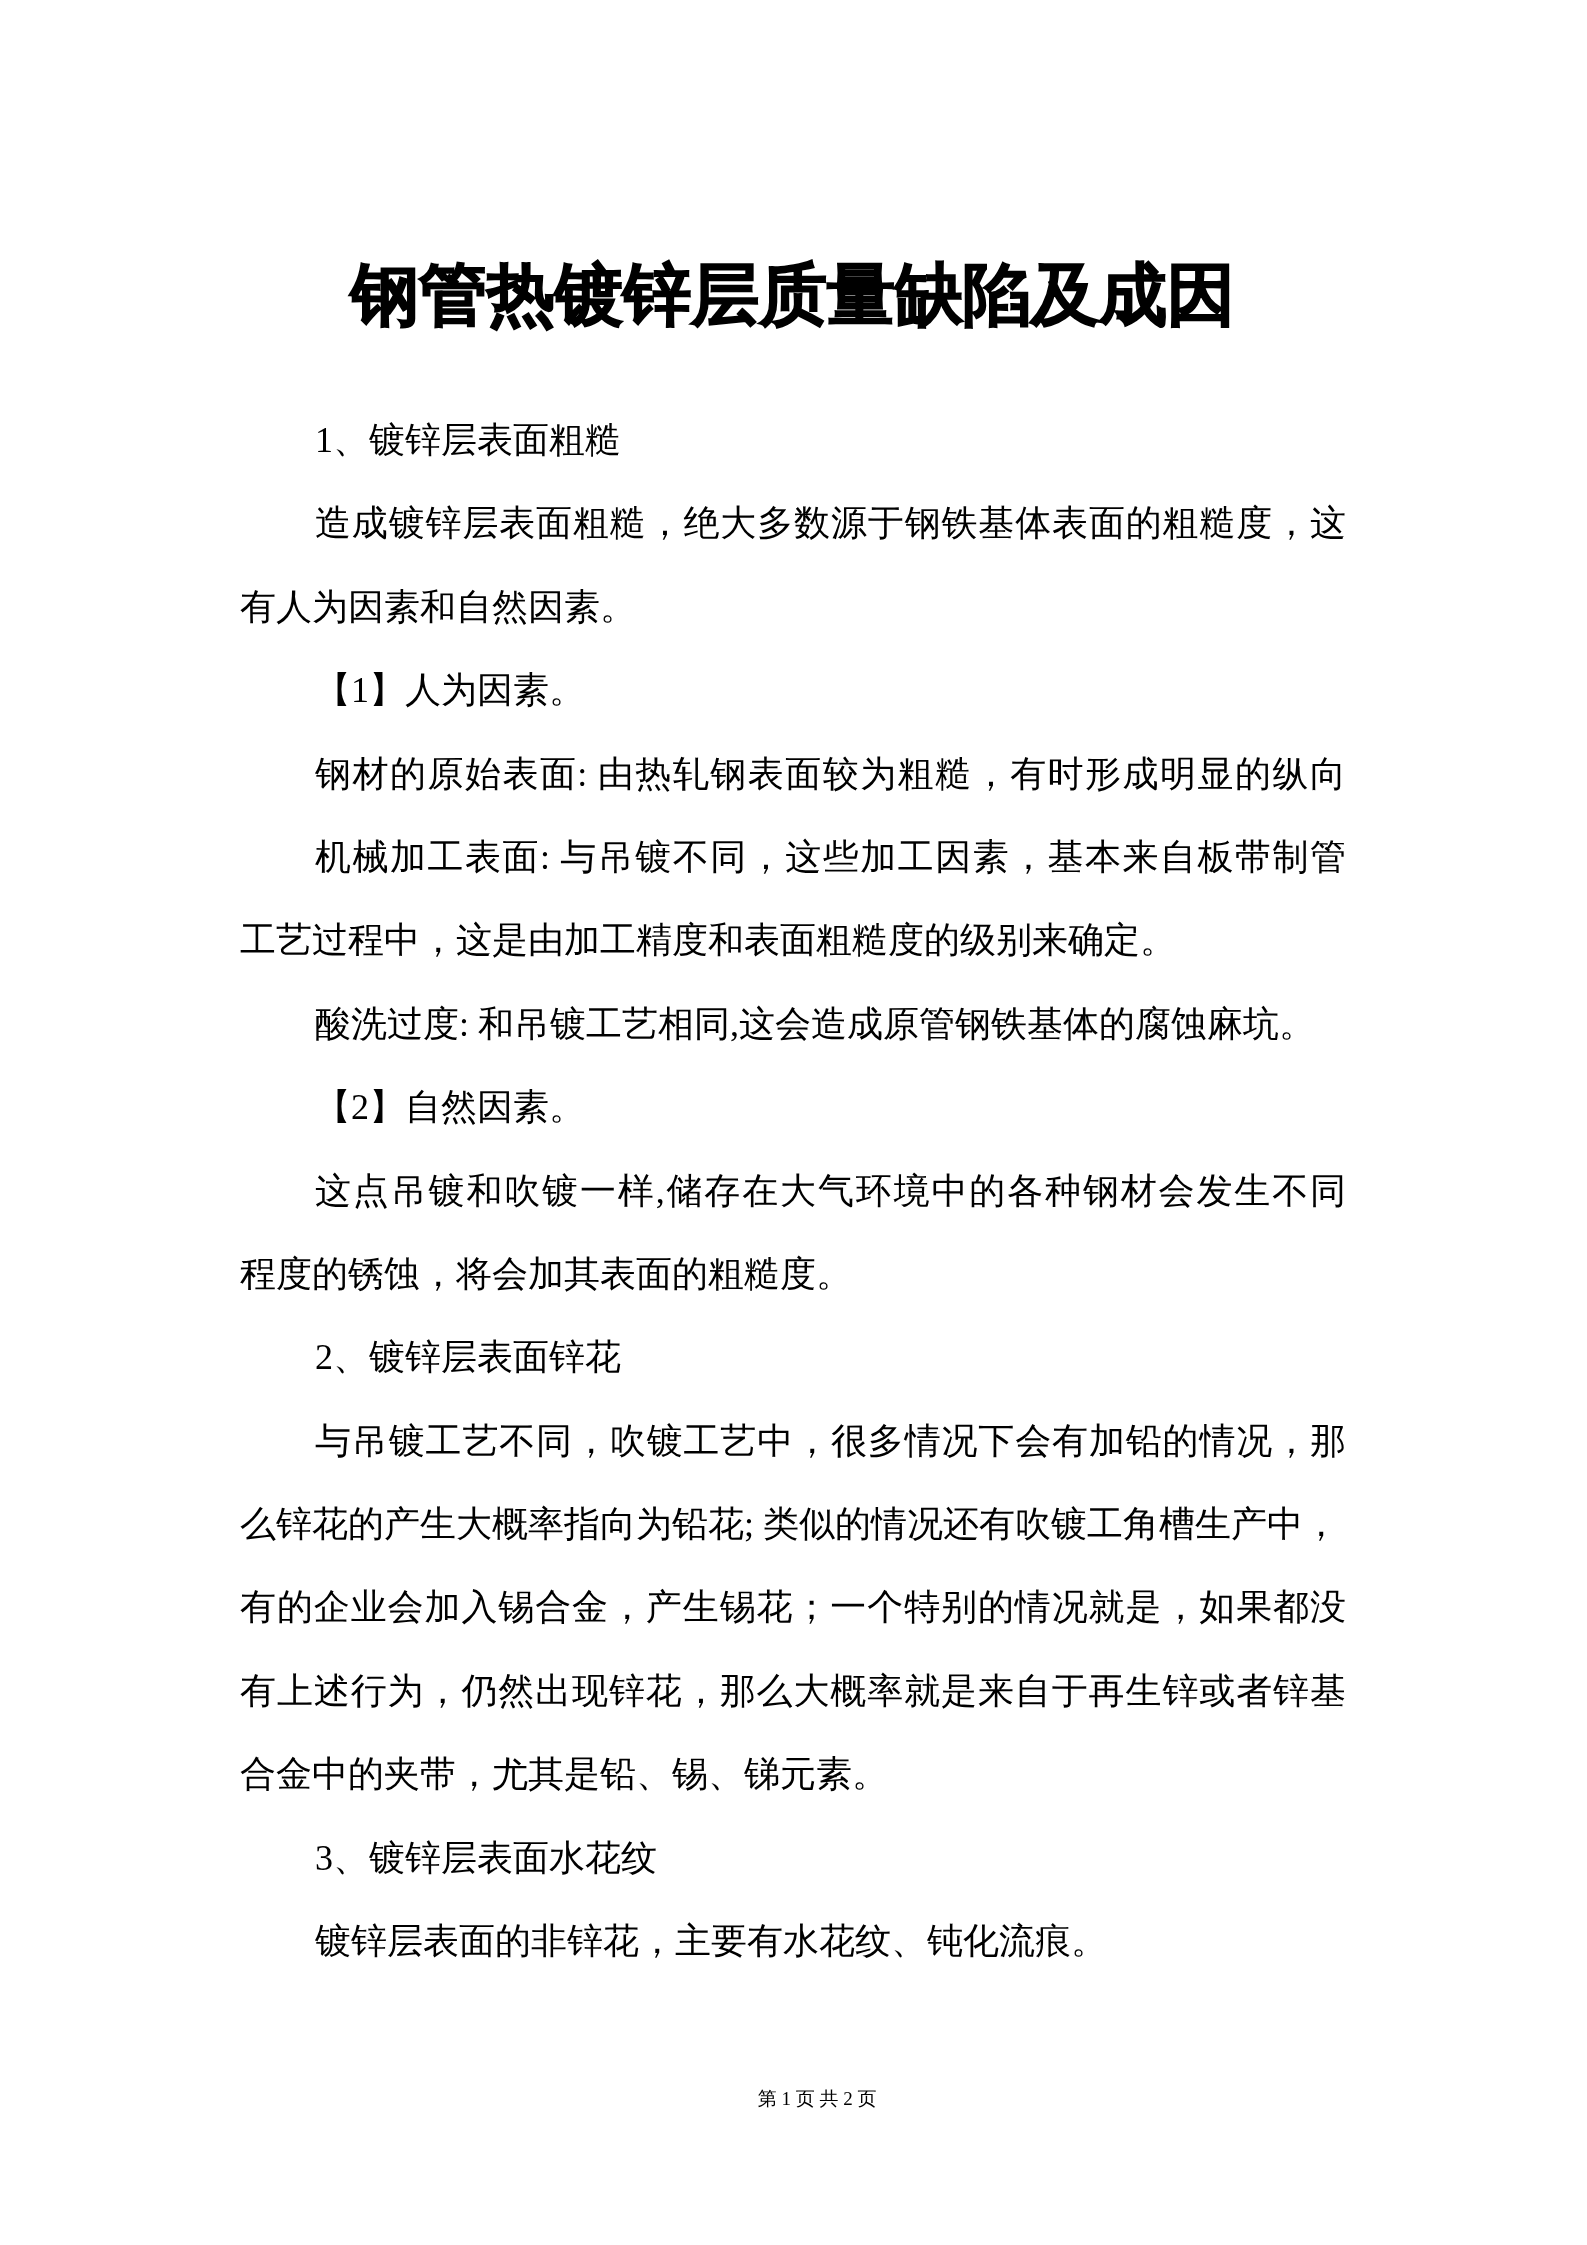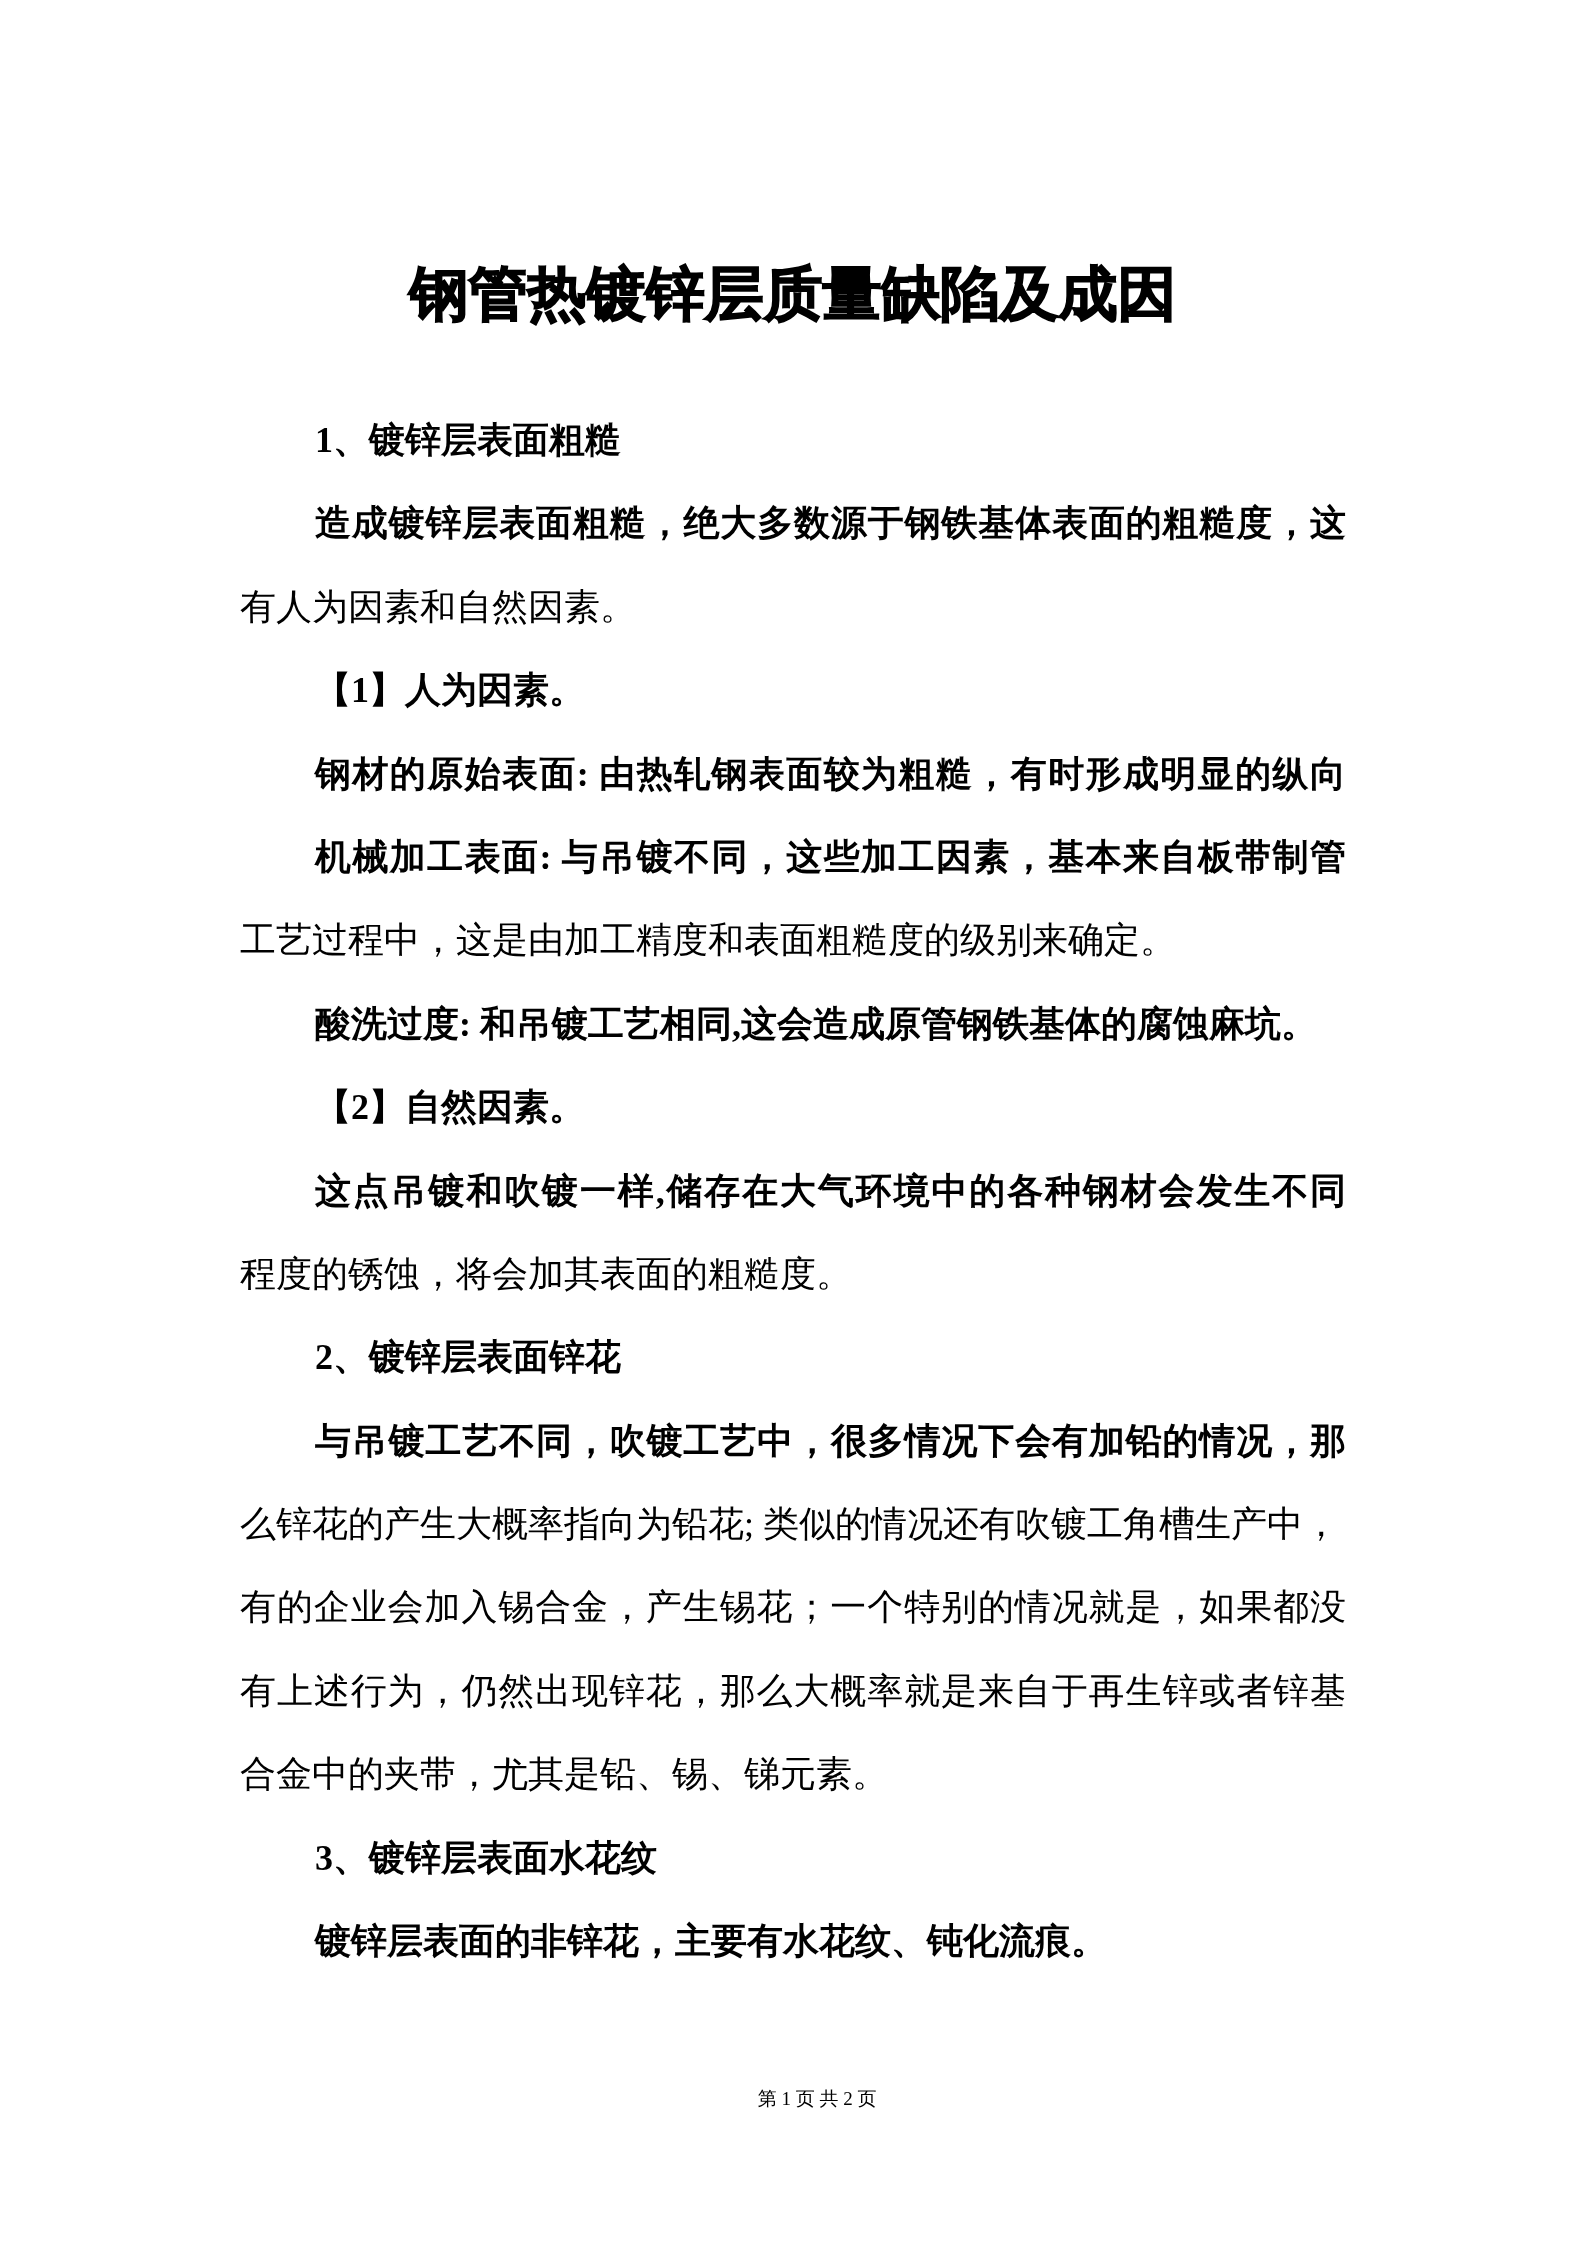--- a/index.html
+++ b/index.html
@@ -12,39 +12,39 @@
     font-family: "Liberation Serif", serif;
     overflow: hidden;
   }
   .doc-title {
     position: absolute;
     left: 240px;
     top: 258px;
     width: 1106px;
     text-align: center;
     font-family: "Liberation Sans", sans-serif;
-    font-size: 59px;
+    font-size: 68px;
     font-weight: 900;
     line-height: 72px;
     -webkit-text-stroke: 1.5px #000000;
     white-space: nowrap;
   }
   .body-text {
     position: absolute;
     left: 240px;
     top: 399px;
     width: 1106px;
   }
   .line {
     font-size: 36px;
     line-height: 83.4px;
     height: 83.4px;
     white-space: nowrap;
   }
-  .indent { text-indent: 75px; font-weight: bold; }
+  .indent { text-indent: 75px; }
   .justify {
     white-space: normal;
     text-align: justify;
     text-align-last: justify;
     text-justify: inter-character;
   }
   .page-footer {
     position: absolute;
     left: 264px;
     top: 2082px;

